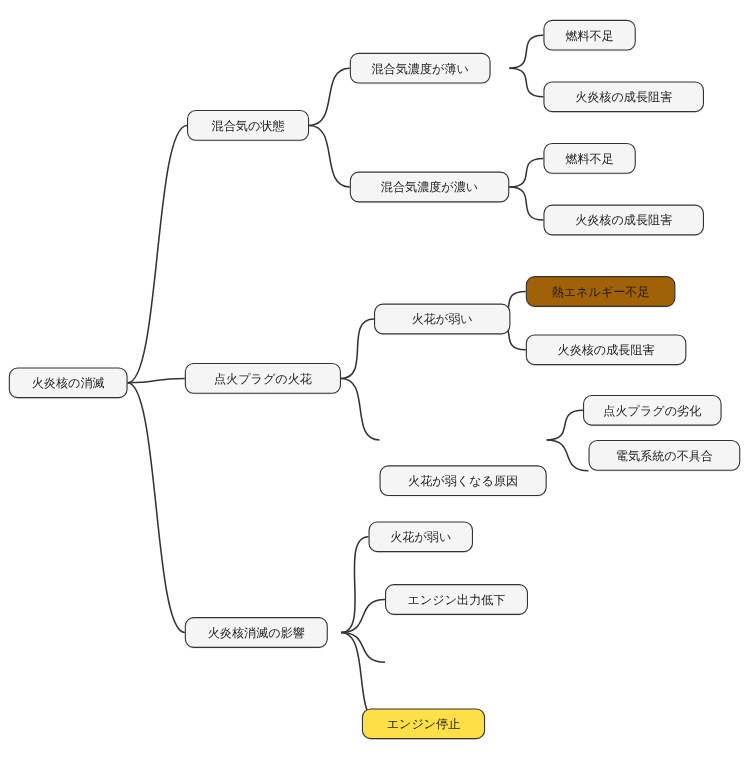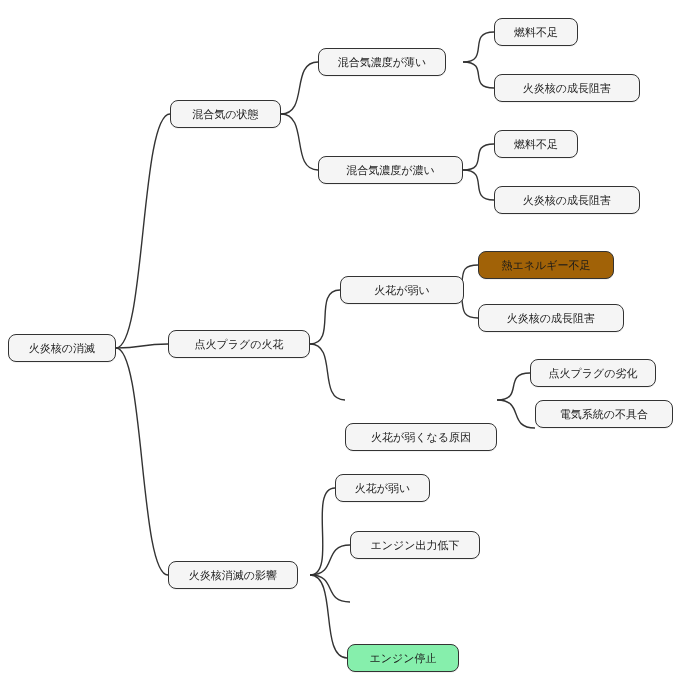--- a/index.html
+++ b/index.html
@@ -80,14 +80,14 @@
     <div class="node" style="left: 168px; top: 330px; width: 142px; background: rgb(245, 245, 245); border: 1px solid rgb(51, 51, 51);">点火プラグの火花</div>
     <div class="node" style="left: 340px; top: 276px; width: 124px; background: rgb(245, 245, 245); border: 1px solid rgb(51, 51, 51);">火花が弱い</div>
     <div class="node" style="left: 478px; top: 251px; width: 136px; background: #a16207; border: 1px solid rgb(51, 51, 51);">熱エネルギー不足</div>
     <div class="node" style="left: 478px; top: 304px; width: 146px; background: rgb(245, 245, 245); border: 1px solid rgb(51, 51, 51);">火炎核の成長阻害</div>
     <div class="node" style="left: 345px; top: 386px; width: 152px; background: rgb(245, 245, 245); border: 1px solid rgb(51, 51, 51); margin-top: 37px;">火花が弱くなる原因</div>
     <div class="node" style="left: 530px; top: 359px; width: 126px; background: rgb(245, 245, 245); border: 1px solid rgb(51, 51, 51);">点火プラグの劣化</div>
     <div class="node" style="left: 535px; top: 400px; width: 138px; background: rgb(245, 245, 245); border: 1px solid rgb(51, 51, 51);">電気系統の不具合</div>
     <div class="node" style="left: 168px; top: 561px; width: 130px; background: rgb(245, 245, 245); border: 1px solid rgb(51, 51, 51);">火炎核消滅の影響</div>
     <div class="node" style="left: 335px; top: 474px; width: 95px; background: rgb(245, 245, 245); border: 1px solid rgb(51, 51, 51);">火花が弱い</div>
     <div class="node" style="left: 350px; top: 531px; width: 130px; background: rgb(245, 245, 245); border: 1px solid rgb(51, 51, 51);">エンジン出力低下</div>
-    <div class="node" style="left: 347px; top: 644px; width: 112px; background: #86efac; border: 1px solid rgb(51, 51, 51);">エンジン停止</div>
+    <div class="node" style="left: 329px; top: 644px; width: 112px; background: #fde047; border: 1px solid rgb(51, 51, 51);">エンジン停止</div>
   </div>
 
 </body></html>

